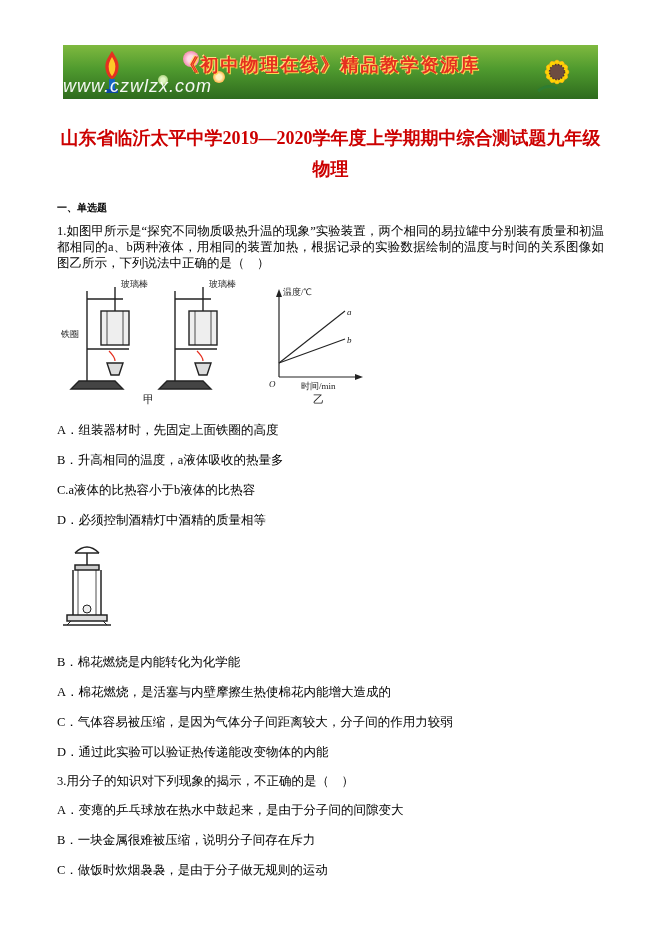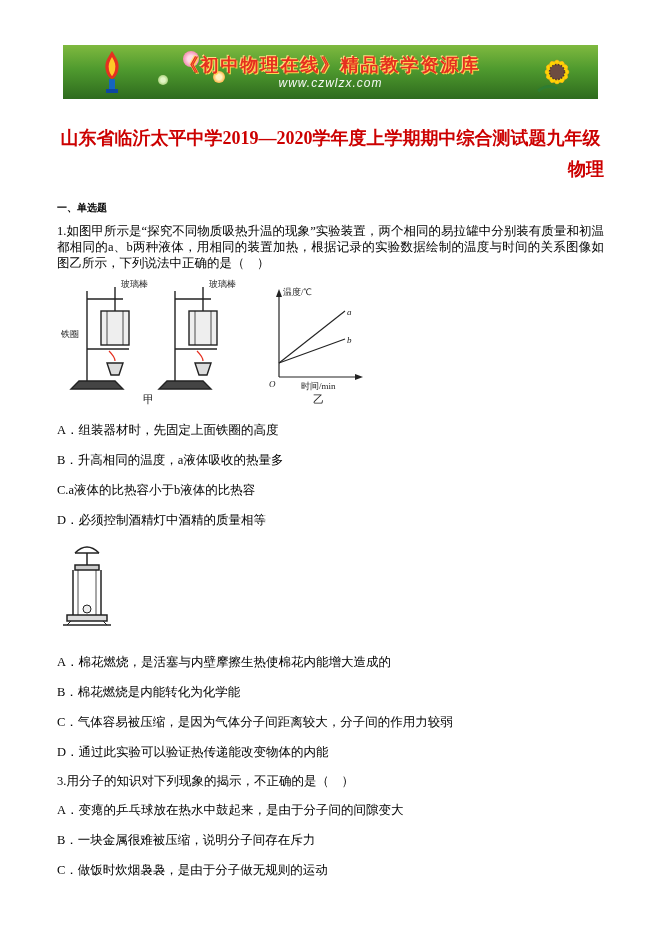--- a/index.html
+++ b/index.html
@@ -18,22 +18,22 @@
   .f1{left:120px;top:6px;width:16px;height:16px;background:radial-gradient(circle,#ffd9e8 30%,#f48fb1 70%);}
   .f2{left:150px;top:26px;width:12px;height:12px;background:radial-gradient(circle,#fff3c0 30%,#ffb74d 70%);}
   .f3{left:95px;top:30px;width:10px;height:10px;background:radial-gradient(circle,#e1f5c4 30%,#aed581 70%);}
   .banner-title{
     position:absolute;left:0;right:0;top:8px;text-align:center;
     font-size:18px;font-weight:bold;color:#e53020;letter-spacing:2px;
     text-shadow:1px 1px 0 #ffd54f,-1px -1px 0 #ffe082;
     font-family:"Liberation Serif",serif;
   }
   .banner-url{
-    position:absolute;left:0;right:0;top:31px;text-align:center;
-    font-size:12px;font-style:italic;color:#ffffff;opacity:.95;
+    position:absolute;left:0;right:0;top:31px;text-align:left;
+    font-size:18px;font-style:italic;color:#ffffff;opacity:.95;
     font-family:"Liberation Sans",sans-serif;letter-spacing:1px;
   }
   .torch{position:absolute;left:34px;top:4px;}
   .sunflower{position:absolute;right:14px;top:2px;}
   
   .doc-title{
     color:#cc0000;font-weight:bold;text-align:center;
     font-size:18px;line-height:31px;margin-top:24px;
   }
   .section-heading{font-size:10px;font-weight:bold;margin:16px 0 8px 0;}
@@ -74,21 +74,21 @@
         <circle r="7.5" fill="none" stroke="#4e342e" stroke-width="1.5" stroke-dasharray="1.5 1.5"></circle>
       </g>
       <path d="M8 44 Q18 36 27 42" stroke="#2e7d32" stroke-width="3" fill="none"></path>
     </svg>
 
     <div class="banner-title">《初中物理在线》精品教学资源库</div>
     <div class="banner-url">www.czwlzx.com</div>
   </div>
 
   <div class="doc-title">山东省临沂太平中学2019—2020学年度上学期期中综合测试题九年级</div>
-  <div class="doc-title" style="margin-top:0;text-align:right;">物理</div>
+  <div class="doc-title" style="margin-top:0;">物理</div>
 
   <div class="section-heading">一、单选题</div>
 
   <p class="stem">1.如图甲所示是“探究不同物质吸热升温的现象”实验装置，两个相同的易拉罐中分别装有质量和初温都相同的a、b两种液体，用相同的装置加热，根据记录的实验数据绘制的温度与时间的关系图像如图乙所示，下列说法中正确的是（　）</p>
 
   <div class="figure-block">
     <svg width="310" height="128" viewBox="0 0 310 128">
 
       <g stroke="#222" stroke-width="1.4" fill="none">
         <line x1="30" y1="14" x2="30" y2="104"></line>
@@ -161,22 +161,22 @@
         <circle cx="30" cy="68" r="4" stroke-width="1" fill="#eee"></circle>
 
         <rect x="10" y="74" width="40" height="6" fill="#ddd"></rect>
         <line x1="6" y1="84" x2="54" y2="84"></line>
         <line x1="14" y1="80" x2="10" y2="84" stroke-width="1"></line>
         <line x1="46" y1="80" x2="50" y2="84" stroke-width="1"></line>
       </g>
     </svg>
   </div>
 
+  <div class="option">B．棉花燃烧是内能转化为化学能</div>
   <div class="option">A．棉花燃烧，是活塞与内壁摩擦生热使棉花内能增大造成的</div>
-  <div class="option">B．棉花燃烧是内能转化为化学能</div>
   <div class="option">C．气体容易被压缩，是因为气体分子间距离较大，分子间的作用力较弱</div>
   <div class="option">D．通过此实验可以验证热传递能改变物体的内能</div>
 
   <p class="stem">3.用分子的知识对下列现象的揭示，不正确的是（　）</p>
 
   <div class="option">A．变瘪的乒乓球放在热水中鼓起来，是由于分子间的间隙变大</div>
   <div class="option">B．一块金属很难被压缩，说明分子间存在斥力</div>
   <div class="option">C．做饭时炊烟袅袅，是由于分子做无规则的运动</div>
 
 </div>

